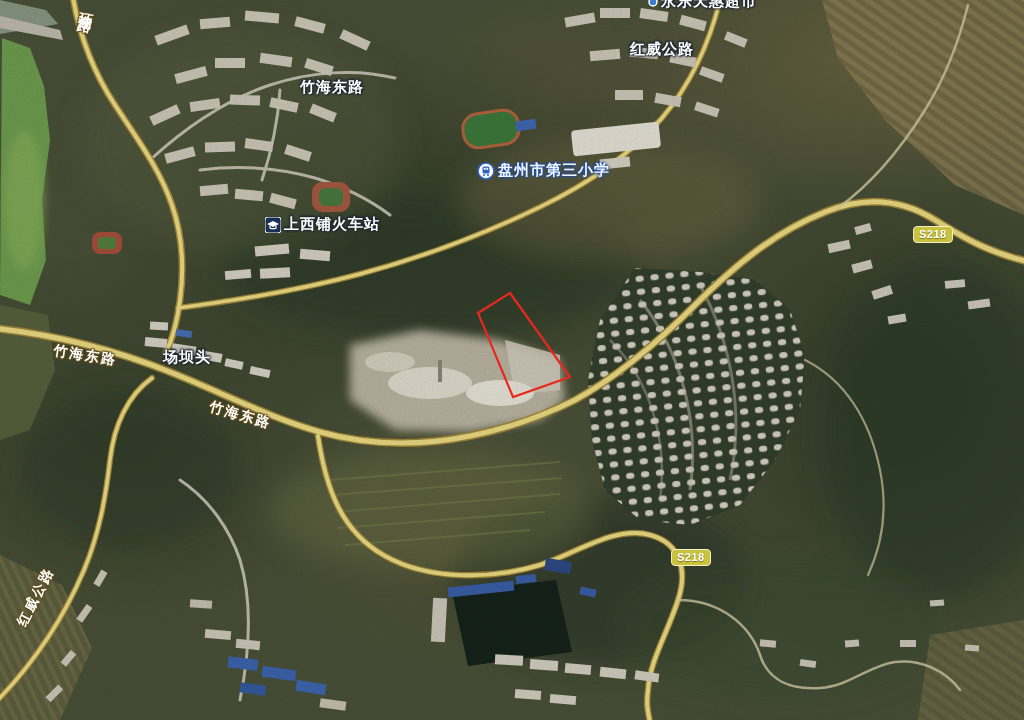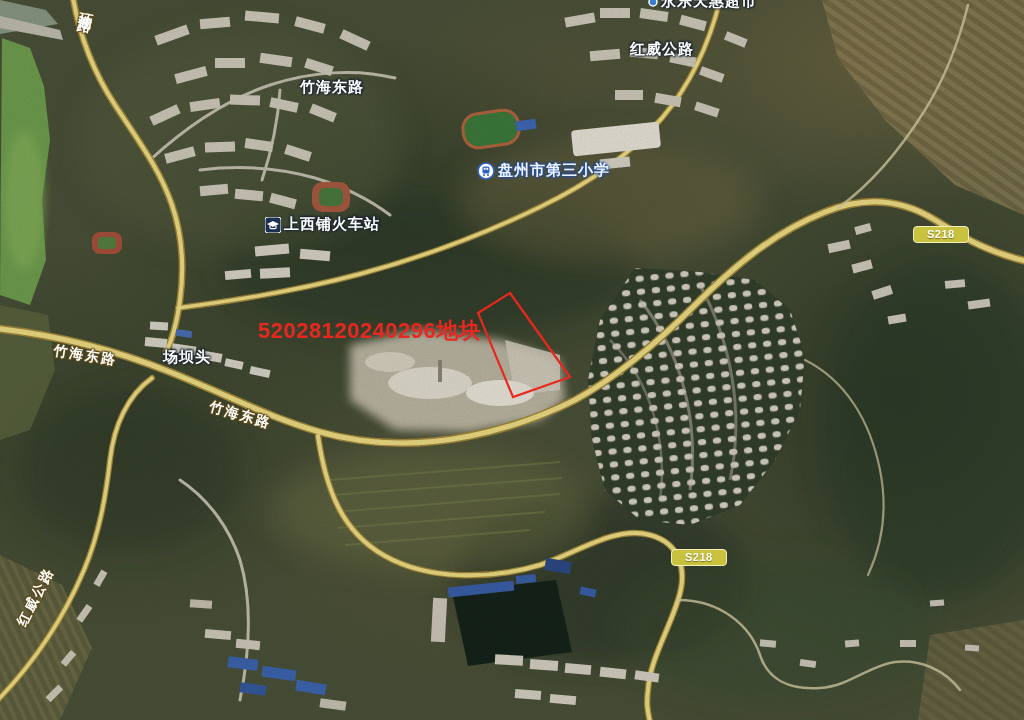--- a/index.html
+++ b/index.html
@@ -25,21 +25,21 @@
   .station-label{color:#eef4ff;text-shadow:0 0 3px #2b62c4,1px 1px 2px #1c3f85,-1px -1px 2px #1c3f85;}
   .road-label{
     position:absolute;z-index:9;color:#fff;font-size:14px;font-weight:bold;
     letter-spacing:2px;white-space:nowrap;
     text-shadow:0 0 2px #5f4c1c,1px 1px 1px #5f4c1c,-1px -1px 1px #5f4c1c,1px -1px 1px #5f4c1c,-1px 1px 1px #5f4c1c;
   }
   .vertical{writing-mode:vertical-rl;letter-spacing:3px;}
   .badge{
     position:absolute;z-index:9;background:#c9c23e;color:#fff;
     font-size:11px;font-weight:bold;letter-spacing:.5px;
-    padding:1px 13px 2px;border:1.5px solid #f2efc0;border-radius:4px;
+    padding:1px 5px 2px;border:1.5px solid #f2efc0;border-radius:4px;
     text-shadow:0 1px 1px rgba(96,84,10,.7);
   }
   .parcel-label{
     position:absolute;left:258px;top:316px;z-index:11;color:#e8281e;
     font-size:22px;font-weight:bold;letter-spacing:.5px;white-space:nowrap;
   }
   .icon{display:inline-block;line-height:0;}
 </style>
 </head>
 <body>
@@ -272,21 +272,20 @@
       </g>
     </g>
 
     <rect width="1024" height="720" filter="url(#grain)" opacity="0.10"></rect>
   </svg>
 
   <svg class="layer" width="1024" height="720" viewBox="0 0 1024 720" style="z-index:8">
     <polygon fill="none" stroke="#e8281e" stroke-width="2.2" points="510,293 570,377 513,397 478,313"></polygon>
   </svg>
 
-  <div class="parcel-label">52028120240296地块</div>
 
   <div class="place-label poi" style="left:648px;top:-8px">
     <span class="icon">
       <svg width="10" height="10">
           <circle cx="5" cy="5" r="4" fill="#3a7bd5" stroke="#fff" stroke-width="1.5"></circle>
         </svg>
     </span>
     <span>永乐天惠超市</span>
   </div>
 

